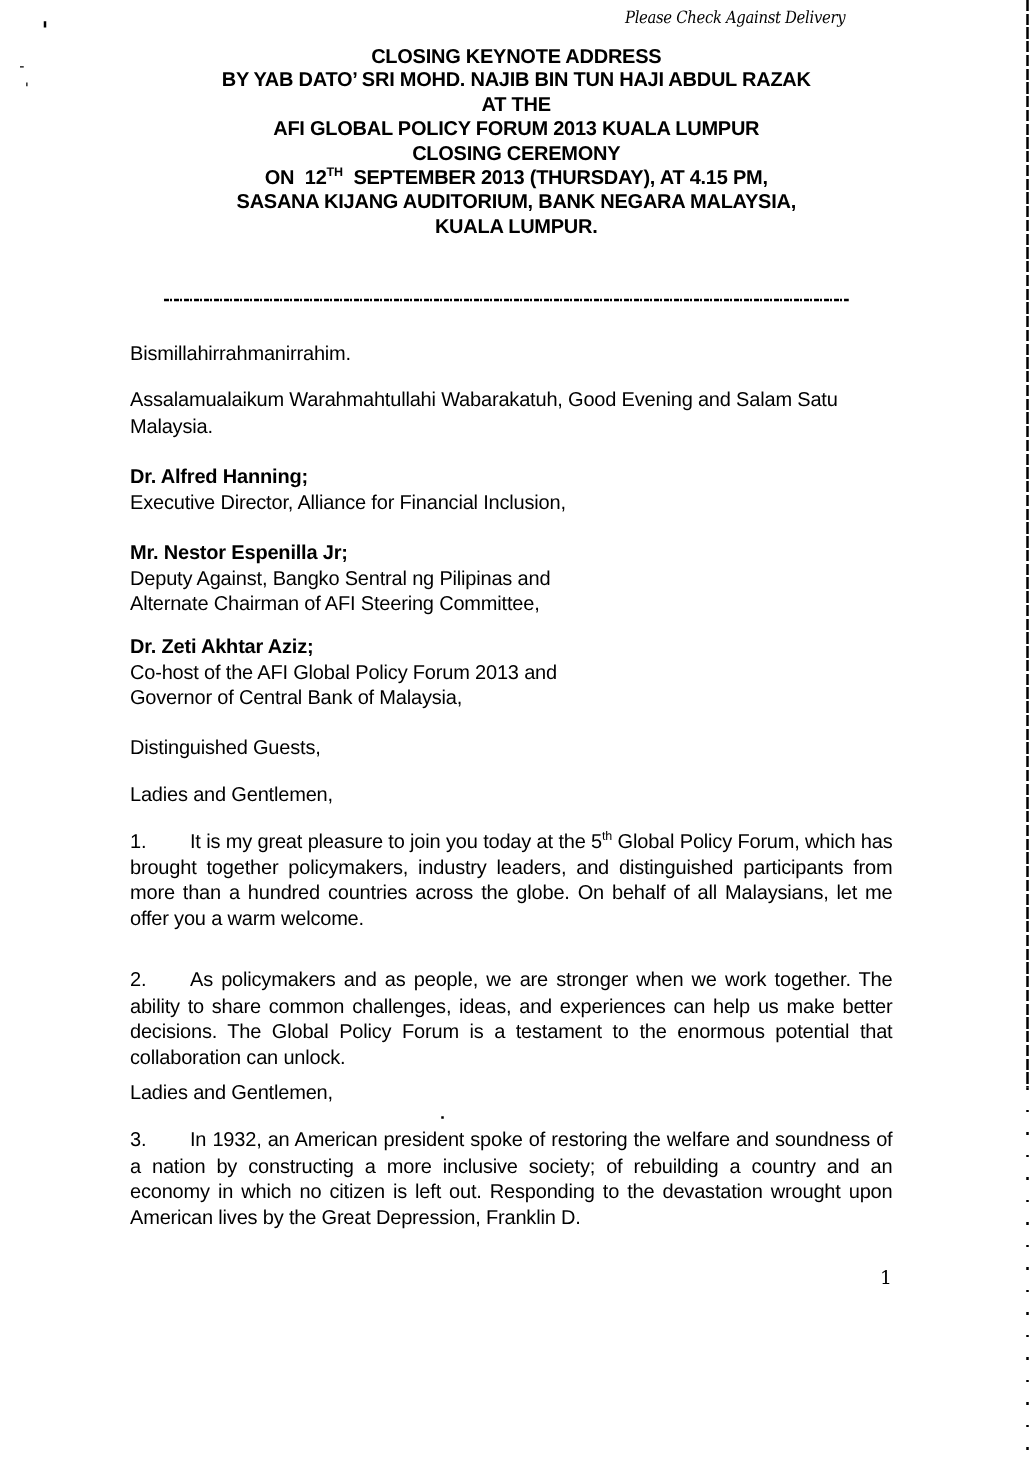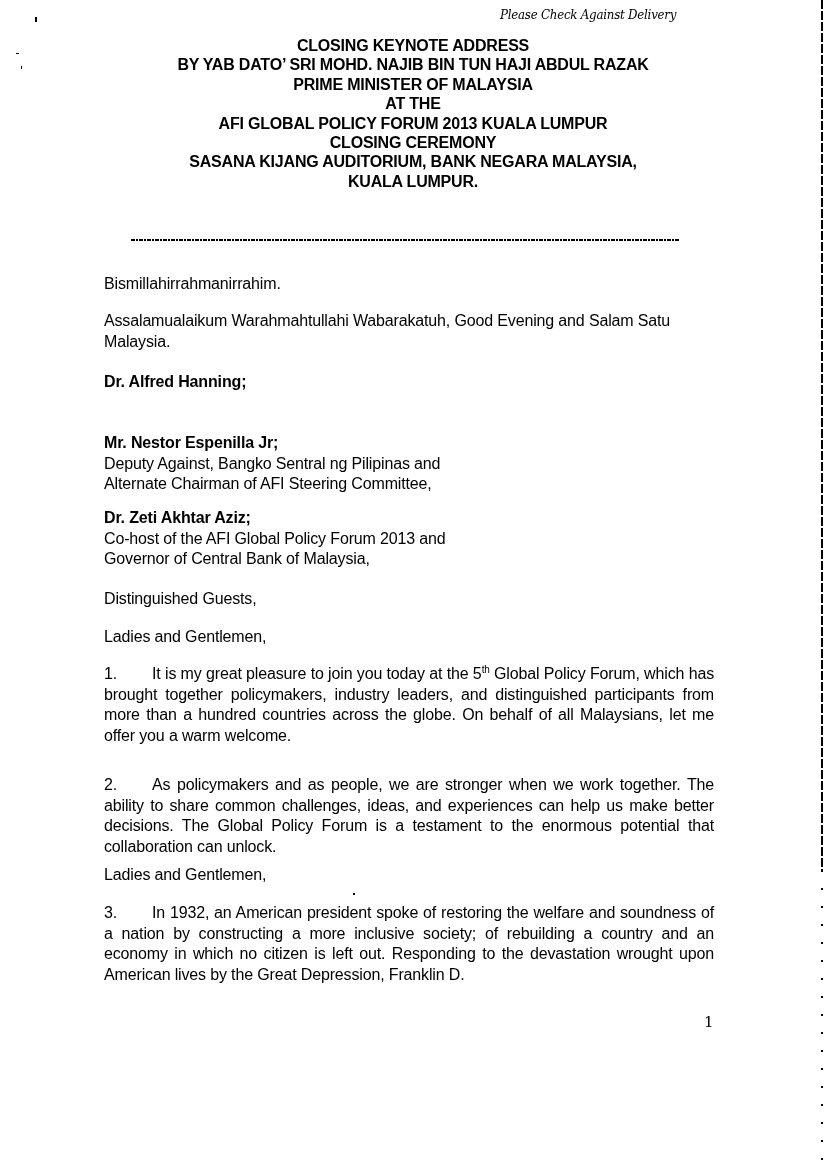--- a/index.html
+++ b/index.html
@@ -114,37 +114,38 @@
   <div class="speck" style="left:35px;top:17px;width:2px;height:5px;"></div>
   <div class="speck" style="left:16px;top:53px;width:3px;height:1px;"></div>
   <div class="speck" style="left:21px;top:66px;width:1px;height:3px;"></div>
   <div class="speck" style="left:353px;top:893px;width:2px;height:2px;"></div>
 
   <div class="delivery-note">Please Check Against Delivery</div>
 
   <div class="heading">
     <span class="line">CLOSING KEYNOTE ADDRESS</span>
     <span class="line">BY YAB DATO’ SRI MOHD. NAJIB BIN TUN HAJI ABDUL RAZAK</span>
-    <span class="line">PRIME MINISTER OF MALAYSIA</span>
     <span class="line">AT THE</span>
     <span class="line">AFI GLOBAL POLICY FORUM 2013 KUALA LUMPUR</span>
     <span class="line">CLOSING CEREMONY</span>
+    <span class="line"><span style="white-space:pre">ON  12</span><sup>TH</sup><span style="white-space:pre">  SEPTEMBER 2013 (THURSDAY), AT 4.15 PM,</span></span>
     <span class="line">SASANA KIJANG AUDITORIUM, BANK NEGARA MALAYSIA,</span>
     <span class="line">KUALA LUMPUR.</span>
   </div>
 
   <div class="divider"></div>
 
   <div class="body" style="top:0;">
     <div class="block" style="top:274px;">Bismillahirrahmanirrahim.</div>
 
     <div class="block" style="top:311px; width:585px;">Assalamualaikum Warahmahtullahi Wabarakatuh, Good Evening and Salam Satu Malaysia.</div>
 
     <div class="block" style="top:372px;">
       <div class="bold">Dr. Alfred Hanning;</div>
+      <div>Executive Director, Alliance for Financial Inclusion,</div>
     </div>
 
     <div class="block" style="top:433px;">
       <div class="bold">Mr. Nestor Espenilla Jr;</div>
       <div>Deputy Against, Bangko Sentral ng Pilipinas and</div>
       <div>Alternate Chairman of AFI Steering Committee,</div>
     </div>
 
     <div class="block" style="top:508px;">
       <div class="bold">Dr. Zeti Akhtar Aziz;</div>

